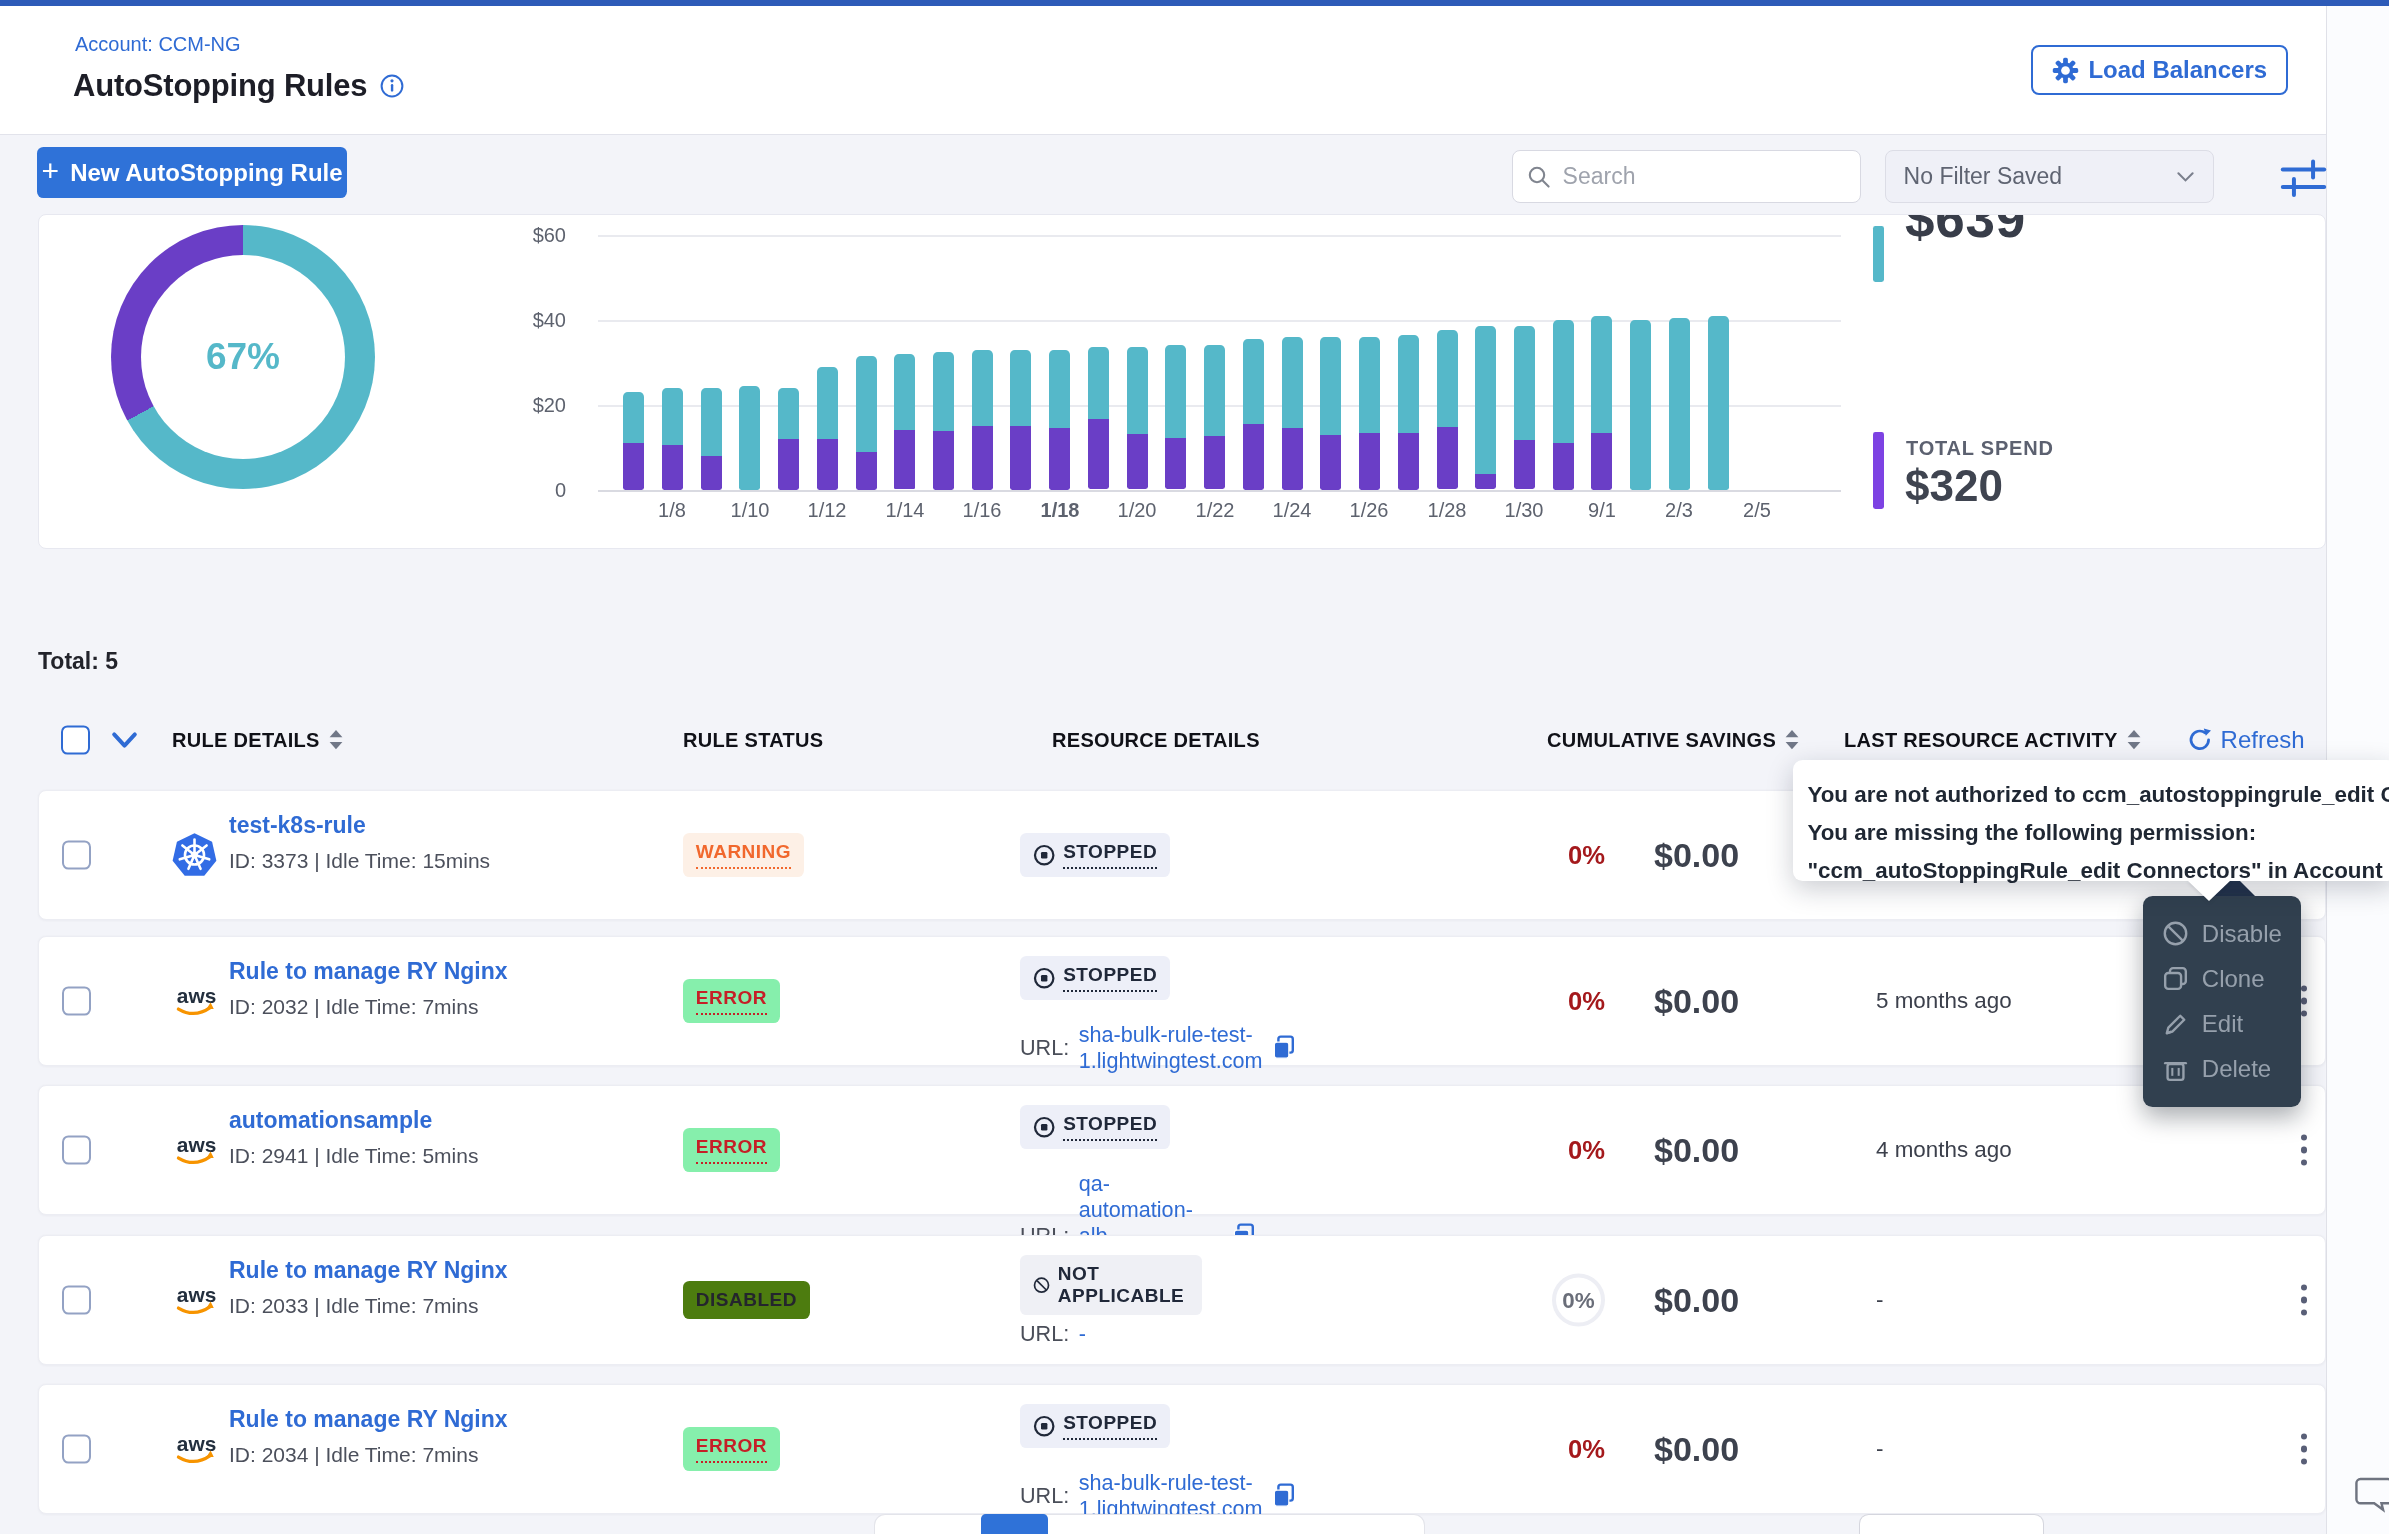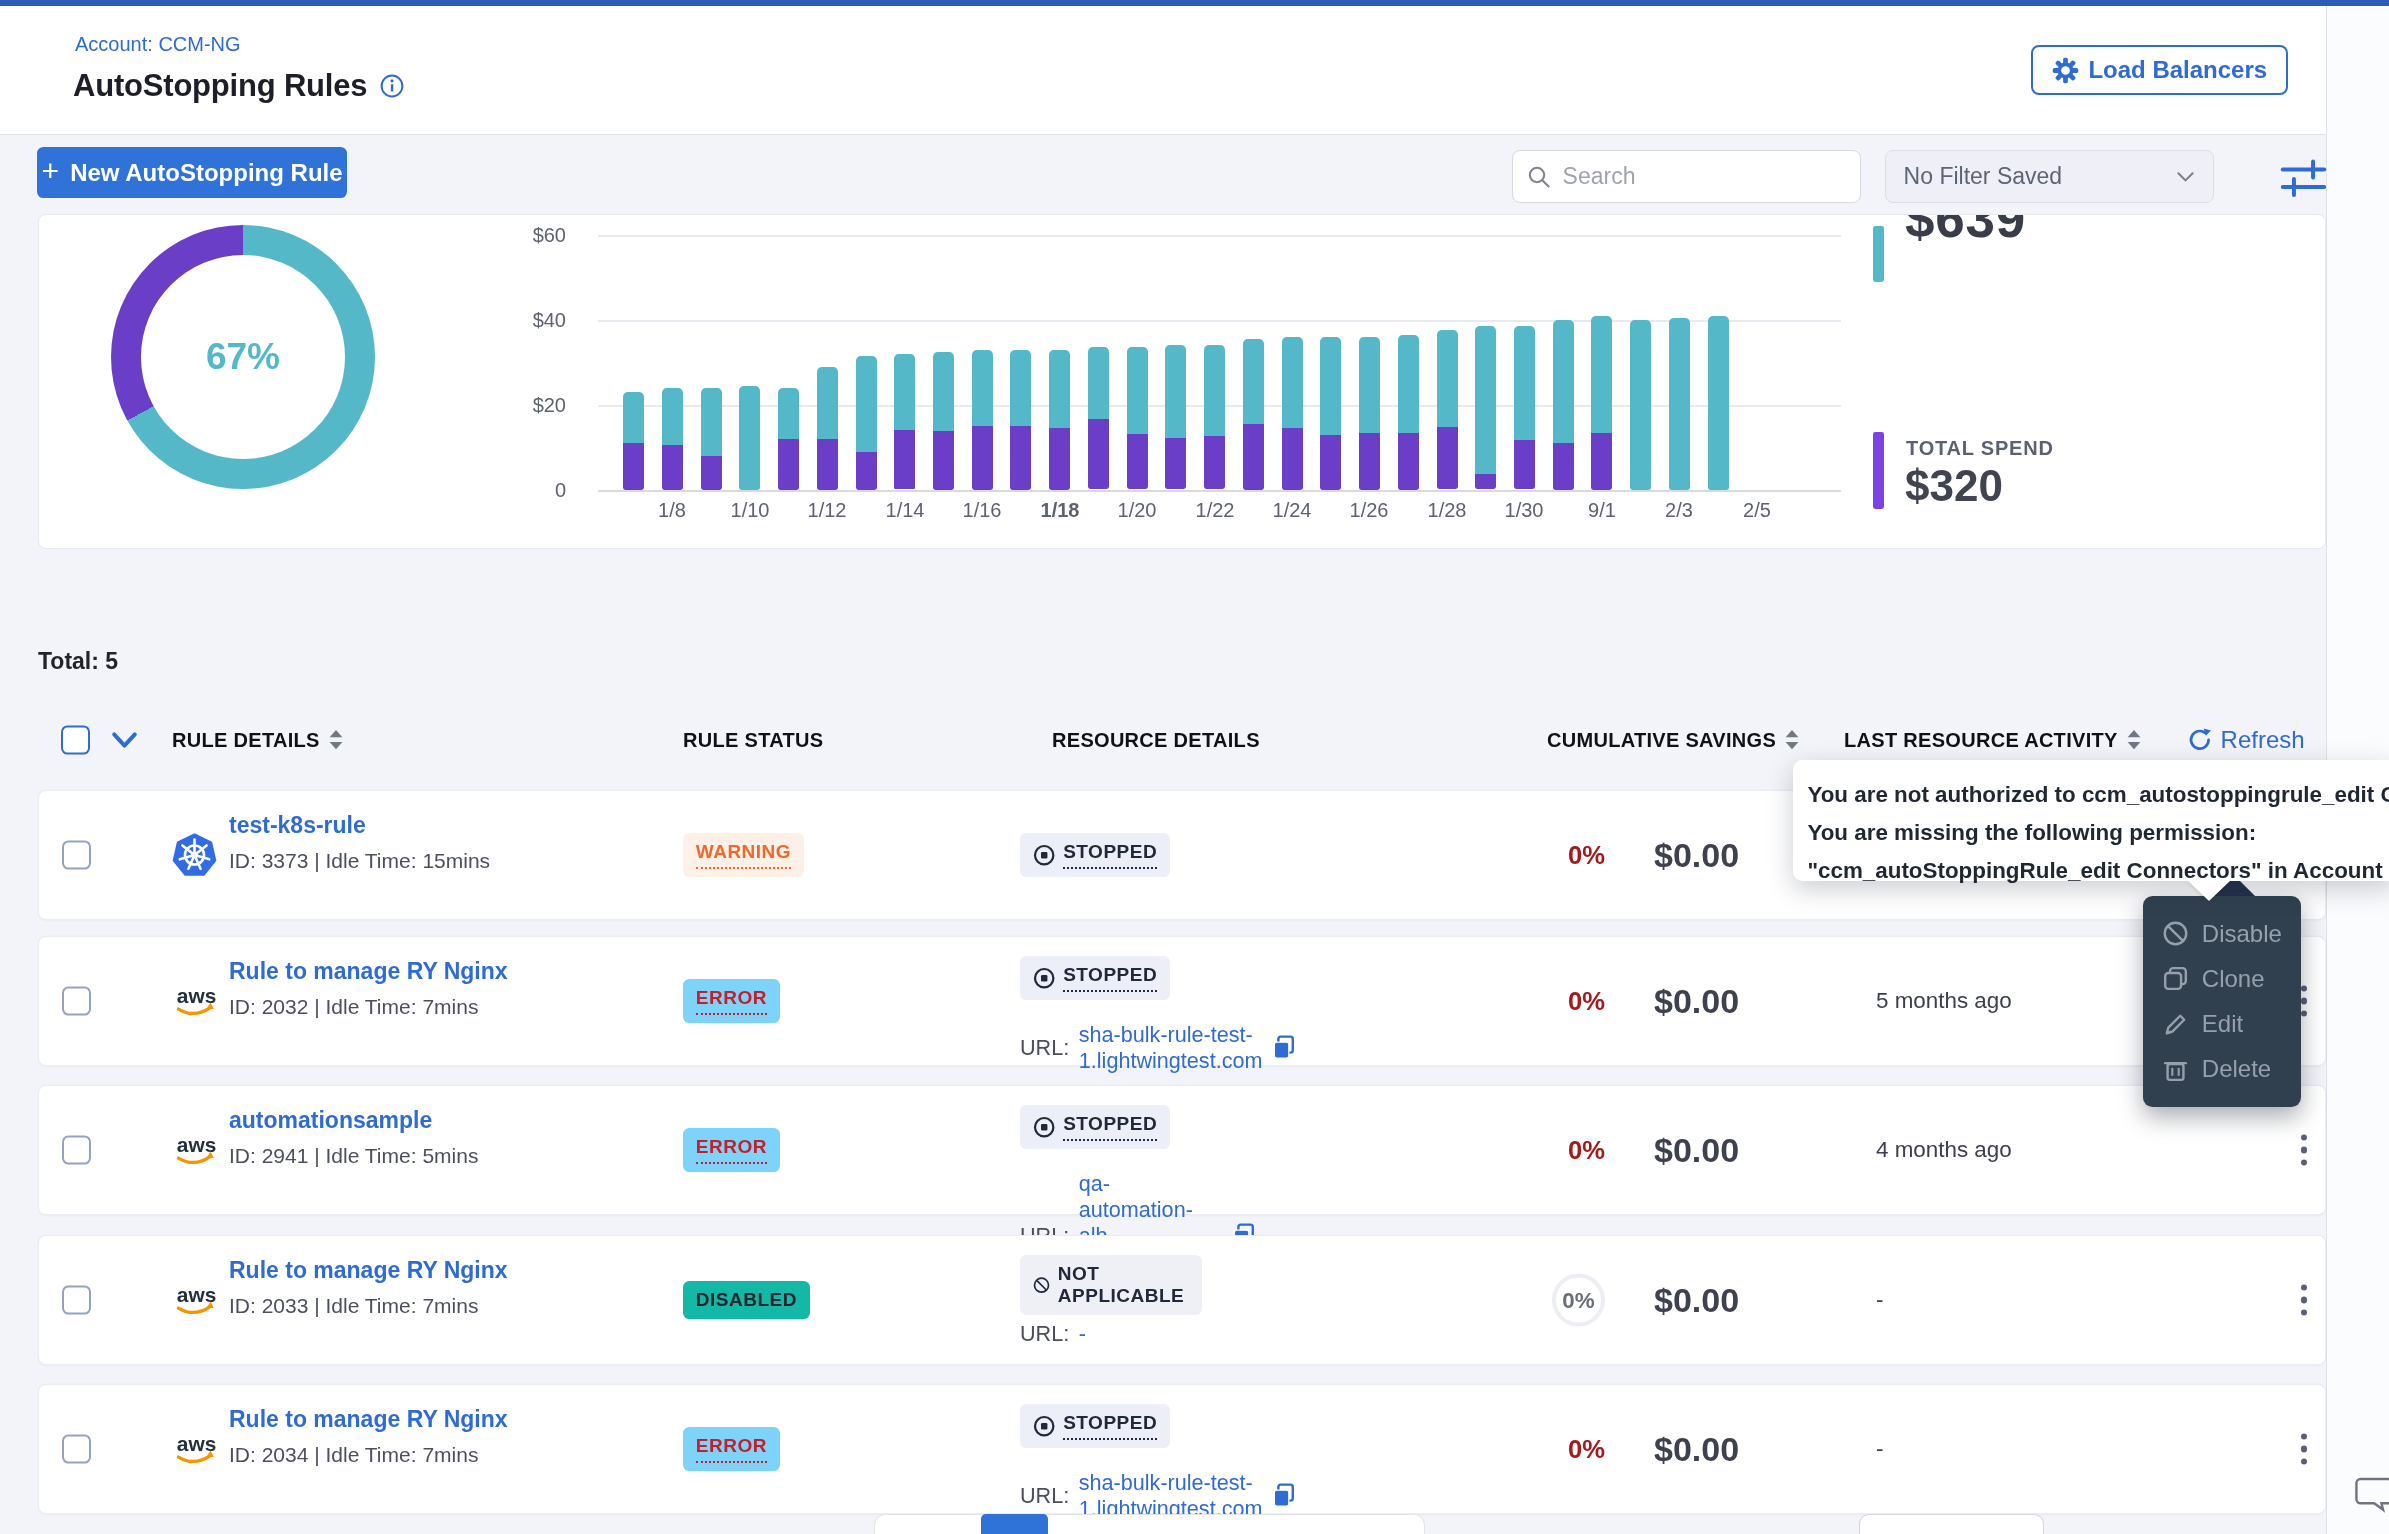--- a/index.html
+++ b/index.html
@@ -68,22 +68,22 @@
   .pct-red { font-size:25.6px; font-weight:bold; color:#a4191c; }
   .pct-ring { margin-left:auto; width:53px; height:53px; border:4.8px solid #edeef4; border-radius:50%; display:flex; align-items:center; justify-content:center; font-size:22.4px; font-weight:bold; color:#6a6e79; }
   .c-amount { position:absolute; left:1615px; top:50%; transform:translateY(-50%); font-size:34px; font-weight:bold; color:#3d424e; }
   .c-activity { position:absolute; left:1837px; top:50%; transform:translateY(-50%); font-size:22.4px; color:#3c404c; }
   .c-kebab { position:absolute; left:2249px; top:50%; transform:translateY(-50%); width:32px; height:45px; display:flex; flex-direction:column; align-items:center; justify-content:center; gap:6.4px; cursor:pointer; }
   .c-kebab i { width:6.4px; height:6.4px; border-radius:50%; background:#595f77; }
 
   .badge { display:inline-flex; align-items:center; gap:8px; border-radius:6.4px; padding:8px 12.8px; font-size:19px; font-weight:bold; letter-spacing:0.5px; }
   .badge .dotted { border-bottom:2.4px dotted currentColor; padding-bottom:4px; }
   .badge-warning { background:#fdf0e6; color:#f1682d; }
-  .badge-error { background:#7dd3fc; color:#c51f27; }
-  .badge-disabled { background:#14b8a6; color:#24252d; }
+  .badge-error { background:#86efac; color:#c51f27; }
+  .badge-disabled { background:#4d7c0f; color:#24252d; }
   .badge-state { background:#edeff8; color:#202839; }
   .badge-na { background:#eff0f5; color:#202839; }
   .badge-na .plain, .badge-disabled .plain { padding-bottom:0; }
 
   
   .tooltip { position:absolute; left:1793px; top:760px; width:603px; height:121px; background:#fff; border-radius:9.6px; box-shadow:0 8px 27px rgba(20,28,50,0.22); z-index:6; padding:16px 0 0 14.4px; }
   .tooltip div { font-size:22.4px; font-weight:bold; color:#1f2733; line-height:38px; white-space:nowrap; }
   .tooltip-pointer { position:absolute; left:2187px; top:880px; width:0; height:0; border-left:22.4px solid transparent; border-right:22.4px solid transparent; border-top:21px solid #ffffff; z-index:7; filter:drop-shadow(0 2.4px 1.6px rgba(20,28,50,0.10)); }
   .menu-arrow { position:absolute; left:2209px; top:874px; width:0; height:0; border-left:24px solid transparent; border-right:24px solid transparent; border-bottom:24px solid #24344d; z-index:5; }
   .context-menu { position:absolute; left:2143px; top:896px; width:158px; height:211px; background:#31404f; border-radius:9.6px; z-index:5; box-shadow:0 9.6px 24px rgba(10,16,30,0.35); padding:16px 0; display:flex; flex-direction:column; justify-content:space-between;text-align:center; }

